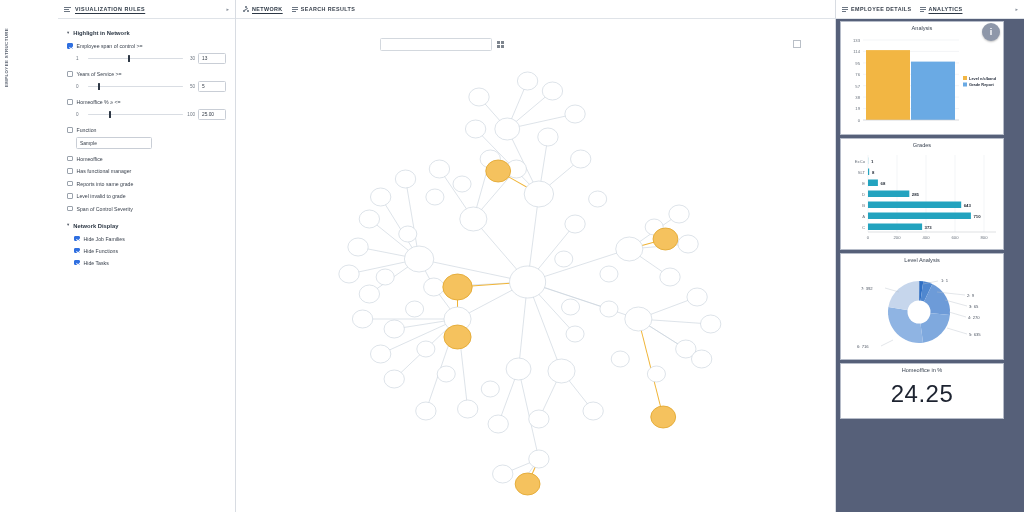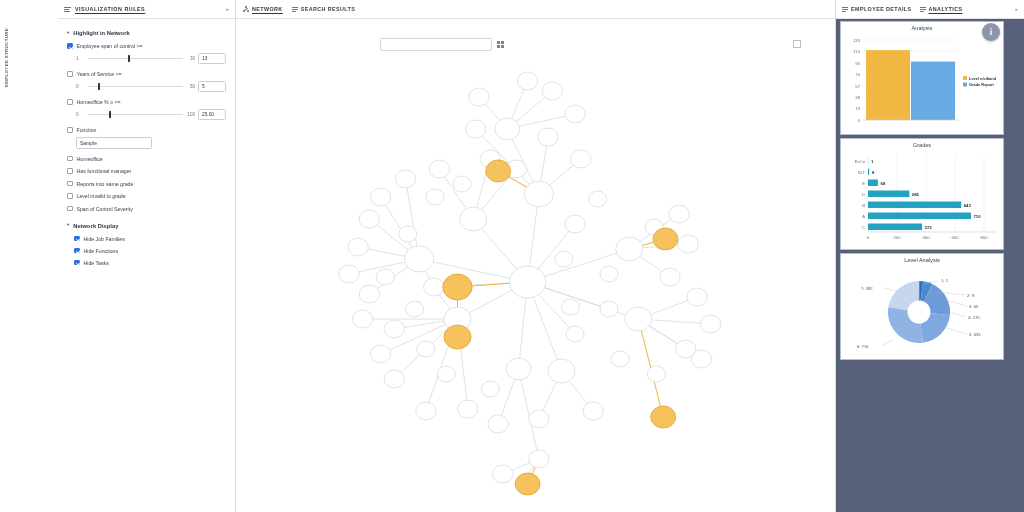--- a/index.html
+++ b/index.html
@@ -539,16 +539,20 @@
             <line x1="96" y1="28" x2="124" y2="31"></line>
             <line x1="104" y1="36" x2="126" y2="42"></line>
             <line x1="108" y1="48" x2="125" y2="53"></line>
             <line x1="106" y1="64" x2="126" y2="70"></line>
             <line x1="52" y1="76" x2="40" y2="82"></line>
             <line x1="58" y1="28" x2="44" y2="24"></line>
           </g>
         </svg>
       </div>
 
+      <div class="card">
+        <div class="card-title">Homeoffice in %</div>
+        <div class="kpi-val">24.25</div>
+      </div>
 
     </div>
   </div>
 </div>
 
 </body></html>

